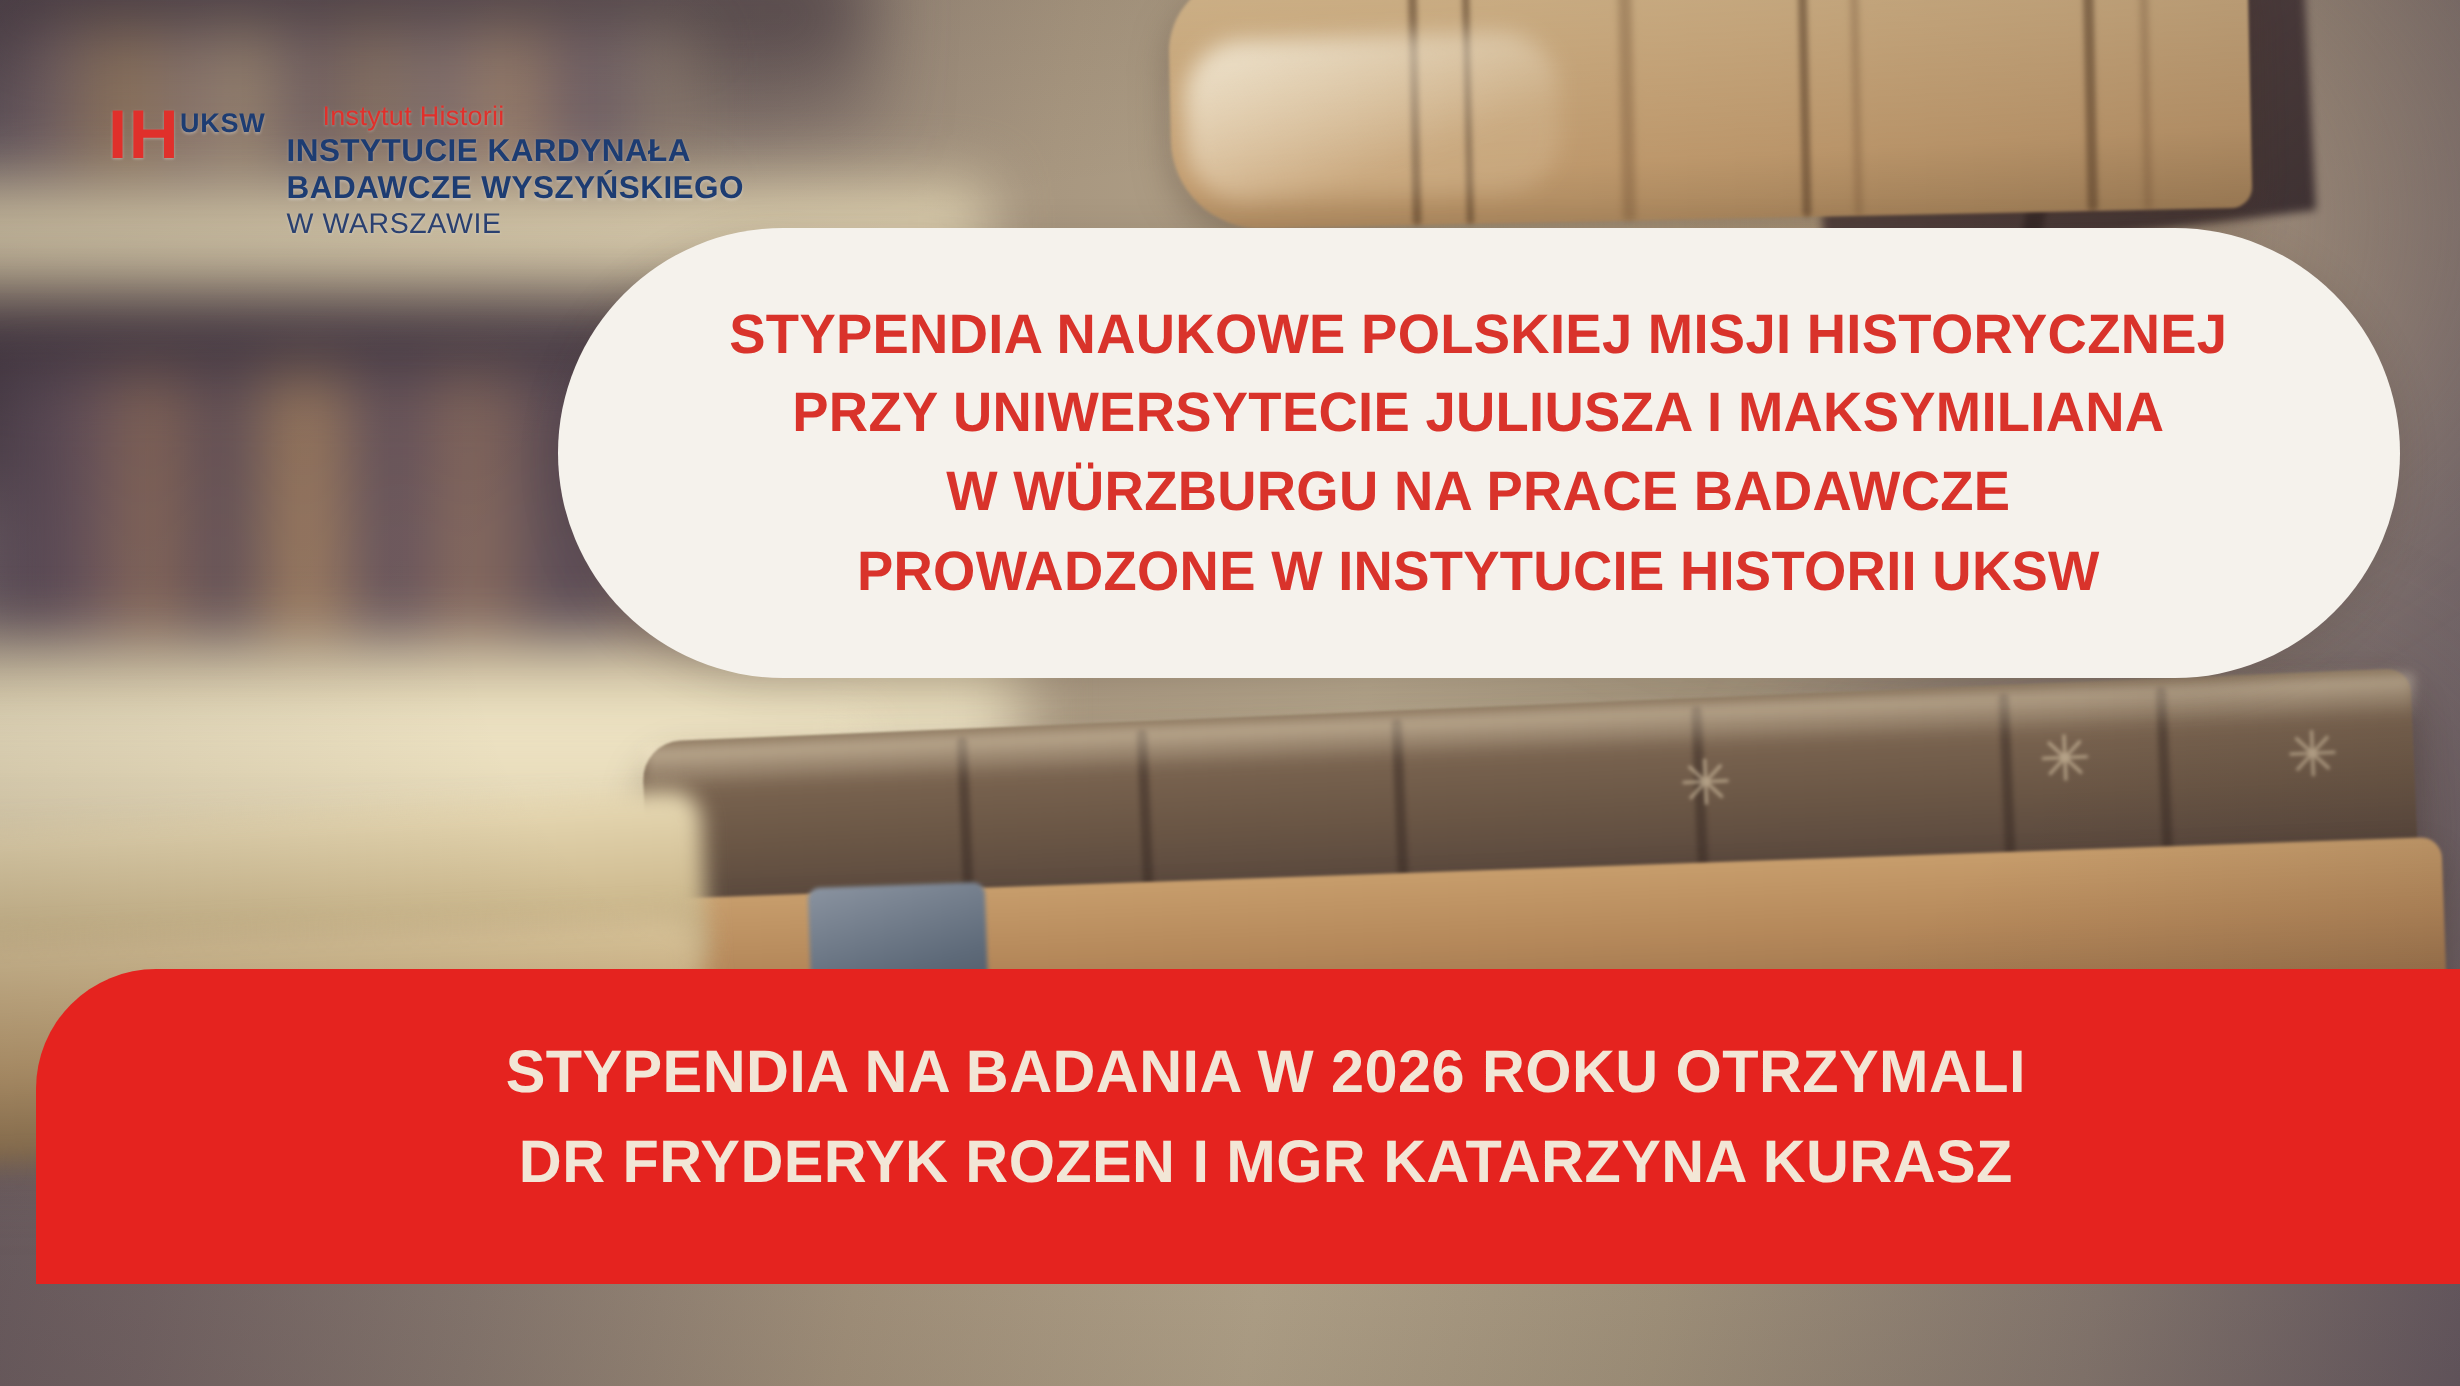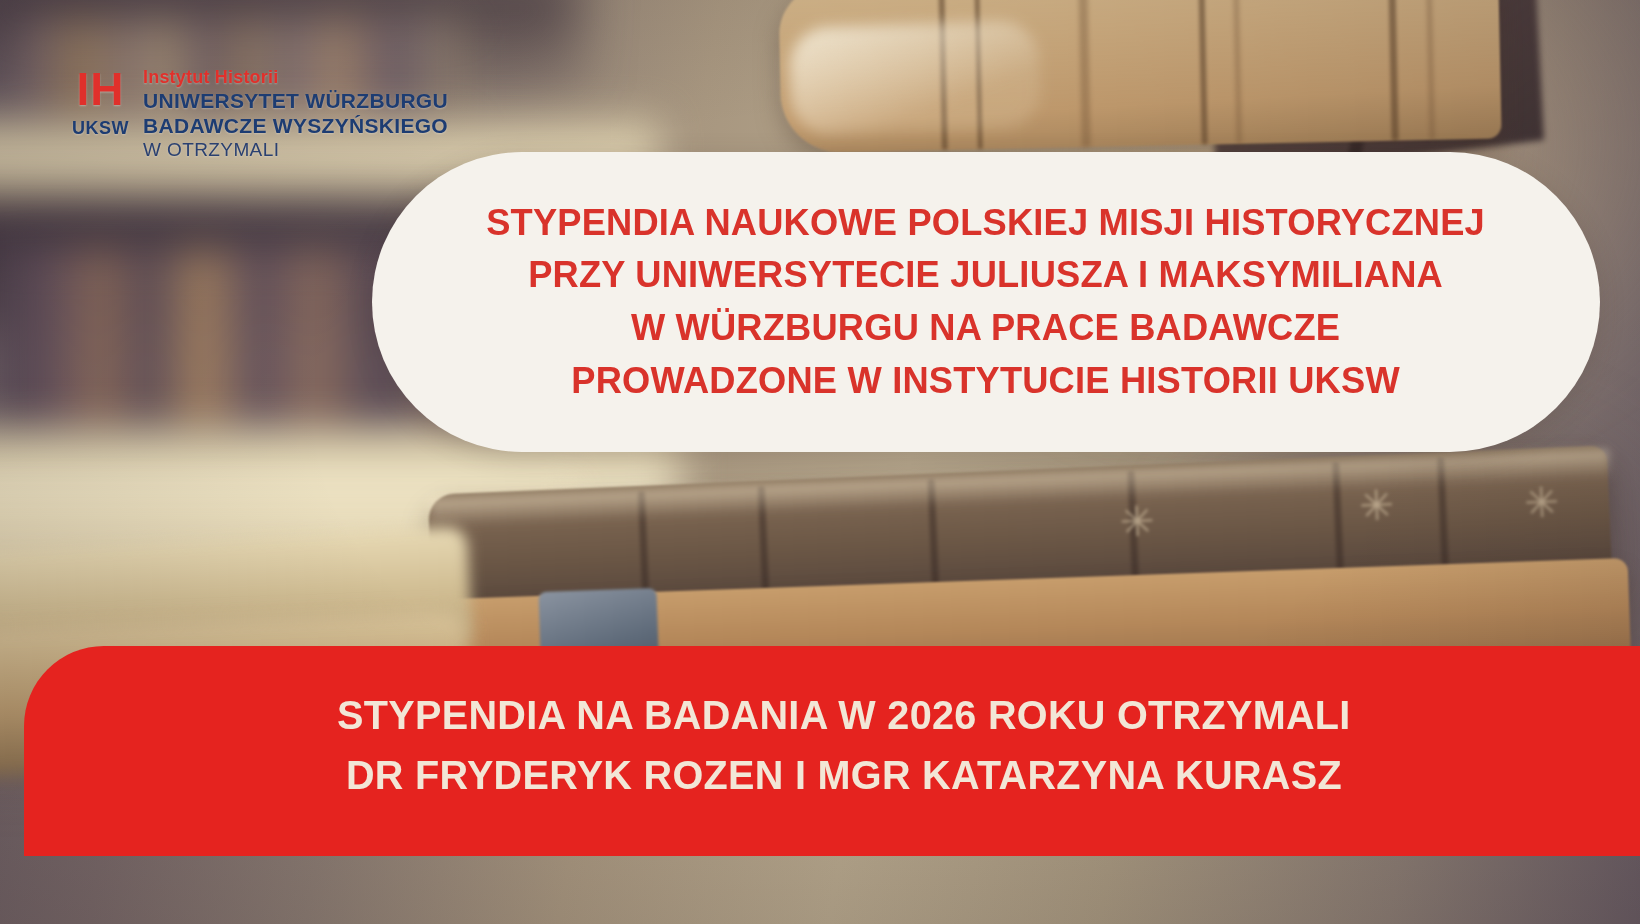--- a/index.html
+++ b/index.html
@@ -205,22 +205,22 @@
     position: absolute;
     left: 72px;
     top: 64px;
     display: flex;
     align-items: flex-start;
     gap: 14px;
     z-index: 6;
   }
   .logo-mark {
     display: flex;
-    flex-direction: column;
-    align-items: center;
+    flex-direction: row;
+    align-items: flex-start;
     line-height: 1;
     padding-top: 2px;
   }
   .logo-ih {
     font-size: 46px;
     font-weight: 800;
     letter-spacing: 1px;
     color: #e0302b;
     text-shadow: 0 1px 2px rgba(255,255,255,.35);
   }
@@ -228,25 +228,26 @@
     font-size: 18px;
     font-weight: 800;
     letter-spacing: .5px;
     color: #1d3C72;
     margin-top: 7px;
     text-shadow: 0 1px 2px rgba(255,255,255,.3);
   }
   .logo-words { padding-top: 3px; }
   .logo-l1 {
     font-size: 18px;
-    font-weight: 700;
+    font-weight: 400;
     color: #e0302b;
     letter-spacing: .2px;
     line-height: 1.15;
     text-shadow: 0 1px 2px rgba(255,255,255,.3);
+    margin-left: 24px;
   }
   .logo-l2, .logo-l3 {
     font-size: 21px;
     font-weight: 800;
     color: #1d3C72;
     letter-spacing: .3px;
     line-height: 1.2;
     text-shadow: 0 1px 2px rgba(255,255,255,.28);
   }
   .logo-l4 {
@@ -366,23 +367,23 @@
     <div class="photo-layer vignette"></div>
   </div>
 
   <div class="logo">
     <div class="logo-mark">
       <span class="logo-ih">IH</span>
       <span class="logo-uksw">UKSW</span>
     </div>
     <div class="logo-words">
       <div class="logo-l1">Instytut Historii</div>
-      <div class="logo-l2">UNIWERSYTET WÜRZBURGU</div>
+      <div class="logo-l2">INSTYTUCIE KARDYNAŁA</div>
       <div class="logo-l3">BADAWCZE WYSZYŃSKIEGO</div>
-      <div class="logo-l4">W OTRZYMALI</div>
+      <div class="logo-l4">W WARSZAWIE</div>
     </div>
   </div>
 
   <div class="card">
     <div class="card-title">
       <div>STYPENDIA NAUKOWE POLSKIEJ MISJI HISTORYCZNEJ</div>
       <div>PRZY UNIWERSYTECIE JULIUSZA I MAKSYMILIANA</div>
       <div>W WÜRZBURGU NA PRACE BADAWCZE</div>
       <div>PROWADZONE W INSTYTUCIE HISTORII UKSW</div>
     </div>

